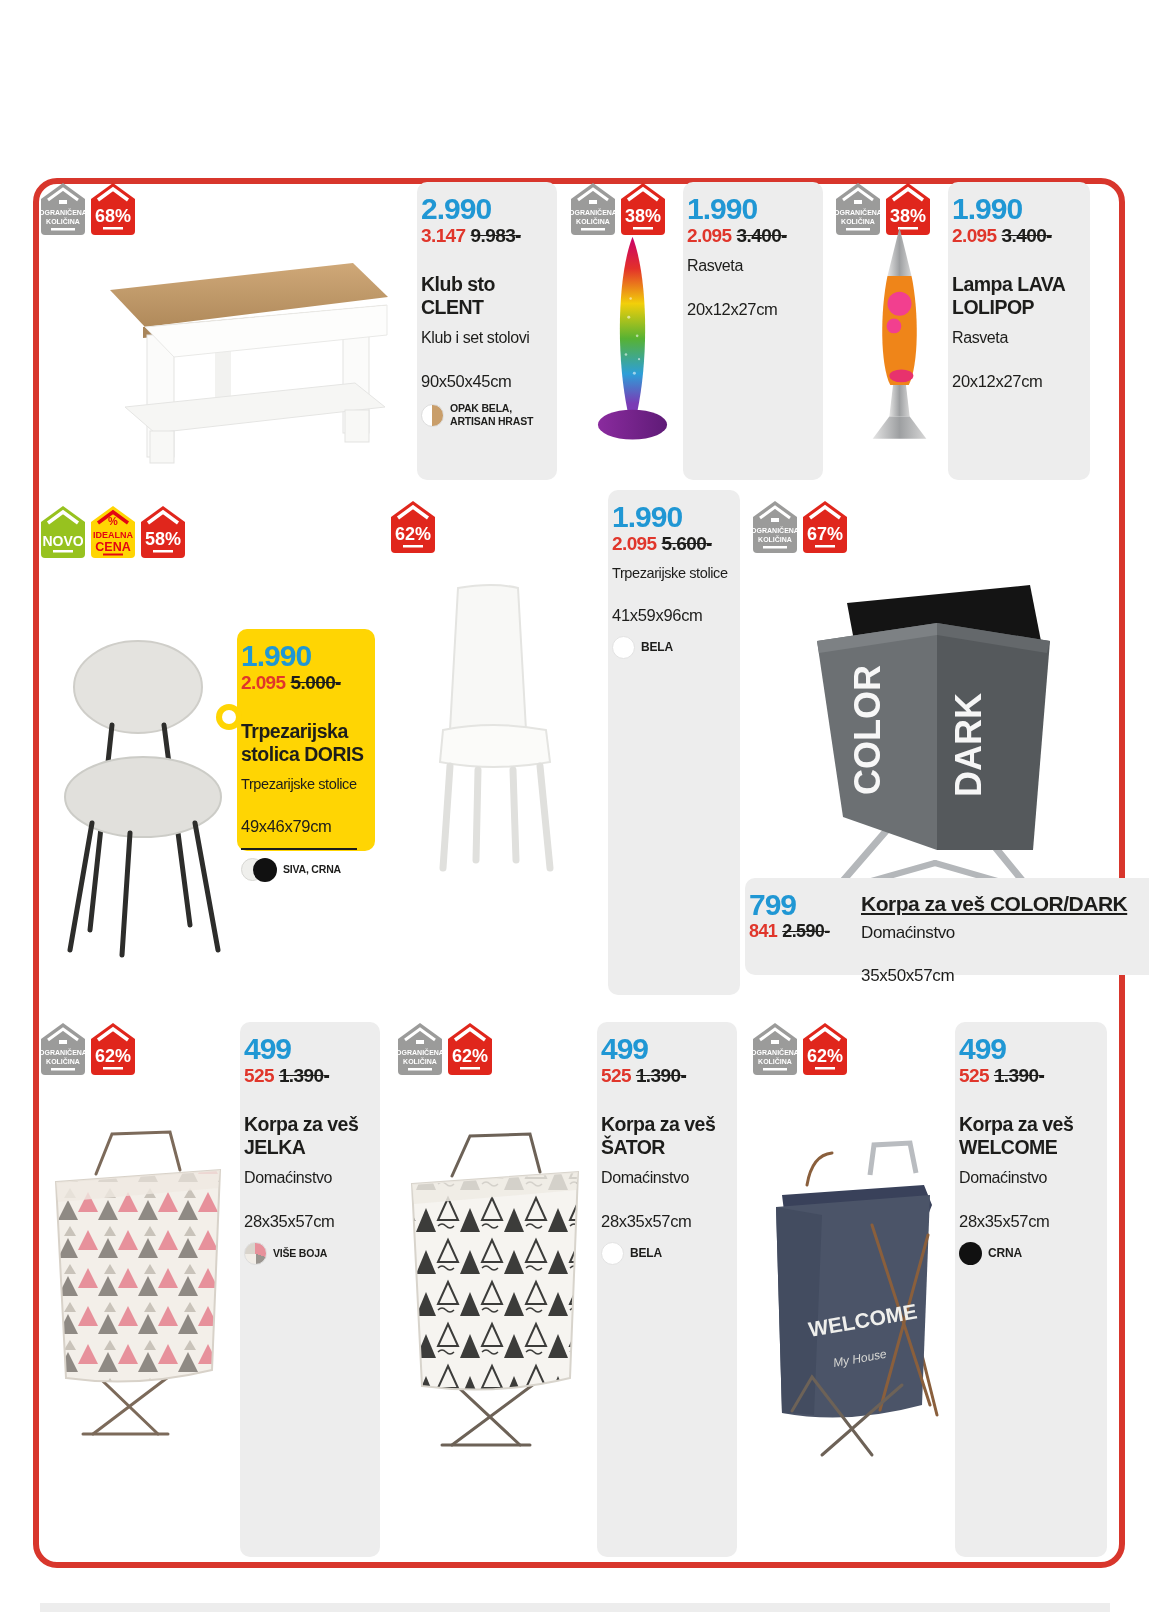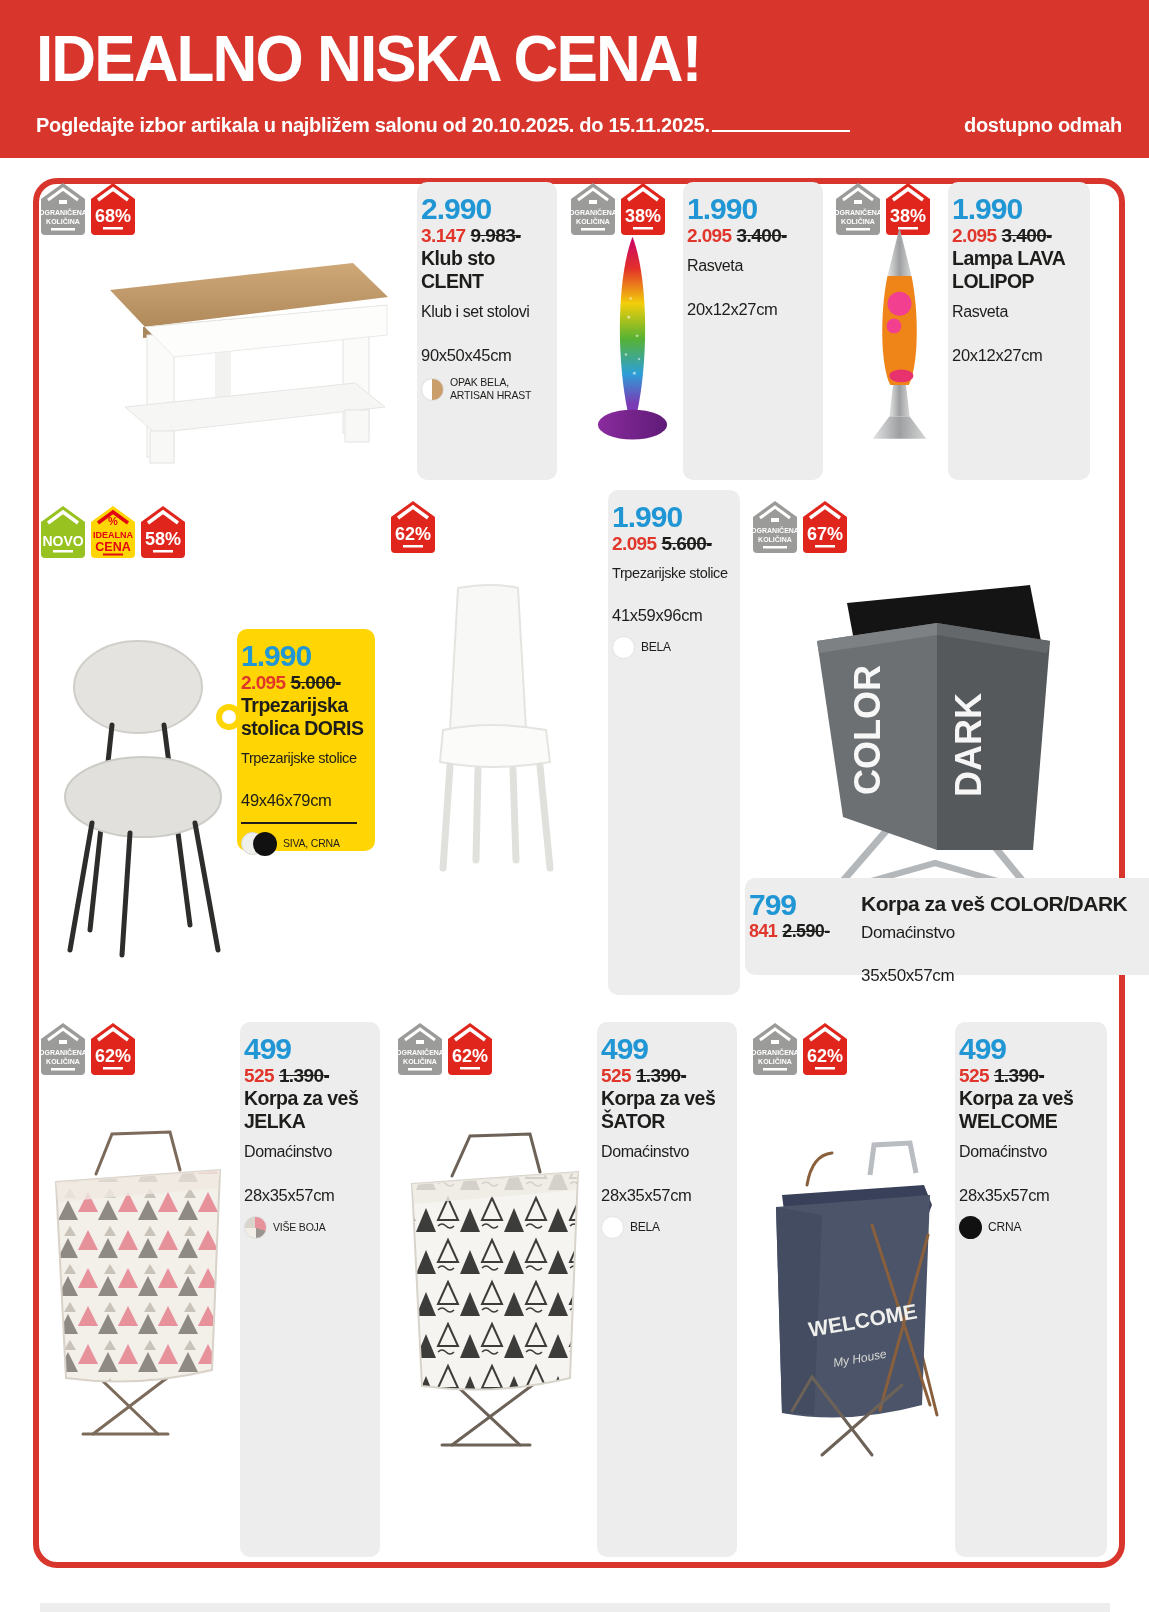--- a/index.html
+++ b/index.html
@@ -18,59 +18,51 @@
          border-radius:24px;pointer-events:none;}
   .bottom-strip{position:absolute;left:40px;top:1603px;width:1070px;height:9px;background:#ededed;}
   
   .panel{position:absolute;background:#ededed;border-radius:10px;padding:12px 4px;box-sizing:border-box;}
   .panel.yellow{background:#ffd503;}
   .price-big{font-size:30px;font-weight:bold;color:#2097d4;letter-spacing:-1px;line-height:1.02;}
   .price-row{font-size:19px;font-weight:bold;letter-spacing:-.6px;line-height:1.15;white-space:nowrap;}
   .price-mid{color:#e0362b;}
   .price-old{color:#1d1d1b;text-decoration:line-through;margin-left:5px;}
   .price-old::after{content:"-";}
-  .p-title{font-size:19.5px;font-weight:bold;line-height:1.14;margin-top:1px;letter-spacing:-.5px;}
+  .p-title{font-size:19.5px;font-weight:bold;line-height:1.14;margin-top:27px;letter-spacing:-.5px;}
   .p-cat{font-size:14.5px;margin-top:11px;letter-spacing:-.4px;white-space:nowrap;}
   .p-size{font-size:16.5px;margin-top:25px;letter-spacing:-.3px;}
   .swatch-row{display:flex;align-items:center;margin-top:11px;}
   .swatch{width:23px;height:23px;border-radius:50%;flex:none;box-sizing:border-box;}
-  .swatch-label{font-size:10.5px;font-weight:normal;line-height:1.25;margin-left:6px;letter-spacing:-.2px;}
+  .swatch-label{font-size:10.5px;font-weight:bold;line-height:1.25;margin-left:6px;letter-spacing:-.2px;}
   .sw-clent{background:linear-gradient(90deg,#ffffff 50%,#c99e6a 50%);border:1px solid #ddd;}
   .sw-white{background:#fff;border:1px solid #e2e2e2;}
   .sw-black{background:#111;}
   .sw-multi{background:conic-gradient(#e7919b 0 110deg,#9a958f 110deg 180deg,#f1ede7 180deg 270deg,#d9d4cc 270deg 360deg);border:1px solid #ddd;}
   .swatch-pair{position:relative;width:36px;height:24px;flex:none;}
   .swatch-pair .c1{position:absolute;left:0;top:0;width:23px;height:23px;border-radius:50%;background:#efefec;border:1px solid #d8d8d4;box-sizing:border-box;}
   .swatch-pair .c2{position:absolute;left:12px;top:0;width:24px;height:24px;border-radius:50%;background:#111;}
   .doris-divider{width:116px;height:2px;background:#1d1d1b;margin-top:12px;}
   .doris-dot{position:absolute;left:216px;top:704px;width:26px;height:26px;border-radius:50%;background:#ffd503;}
   .doris-dot::after{content:"";position:absolute;left:6px;top:6px;width:14px;height:14px;border-radius:50%;background:#fff;}
   
   .badge{position:absolute;width:46px;height:54px;}
   .img{position:absolute;}
   
   .cd-panel{display:flex;align-items:flex-start;}
   .cd-left{width:112px;flex:none;}
-  .cd-right .p-title{margin-top:2px;font-size:21px;white-space:nowrap;}
+  .cd-right .p-title{margin-top:2px;font-size:21px;white-space:nowrap;text-decoration:underline;}
   .cd-right .p-cat{font-size:17px;margin-top:7px;}
   .cd-right .p-size{font-size:17px;margin-top:23px;}
 </style>
 </head>
 <body>
 
 <div class="page">
 
-  <div class="header">
-    <div class="header-title">IDEALNO NISKA CENA!</div>
-    <div class="header-sub">
-      <span>Pogledajte izbor artikala u najbližem salonu od 20.10.2025. do 15.11.2025.</span>
-      <span class="header-rule"></span>
-      <span class="header-avail">dostupno odmah</span>
-    </div>
-  </div>
 
   <div class="frame"></div>
   <div class="bottom-strip"></div>
 
   <div class="product">
     <svg class="badge" style="left:40px;top:182px" viewBox="0 0 46 54">
       <path d="M1 17 L23 1 L45 17 V49 a4 4 0 0 1 -4 4 H5 a4 4 0 0 1 -4 -4 Z" fill="#9b9b9a"></path>
       <path d="M8 18 L23 7 L38 18" stroke="#fff" stroke-width="3" fill="none"></path>
       <rect x="19" y="18" width="8" height="4" fill="#fff"></rect>
       <text x="23" y="33" text-anchor="middle" font-size="7" font-weight="bold" fill="#fff">OGRANIČENA</text>

